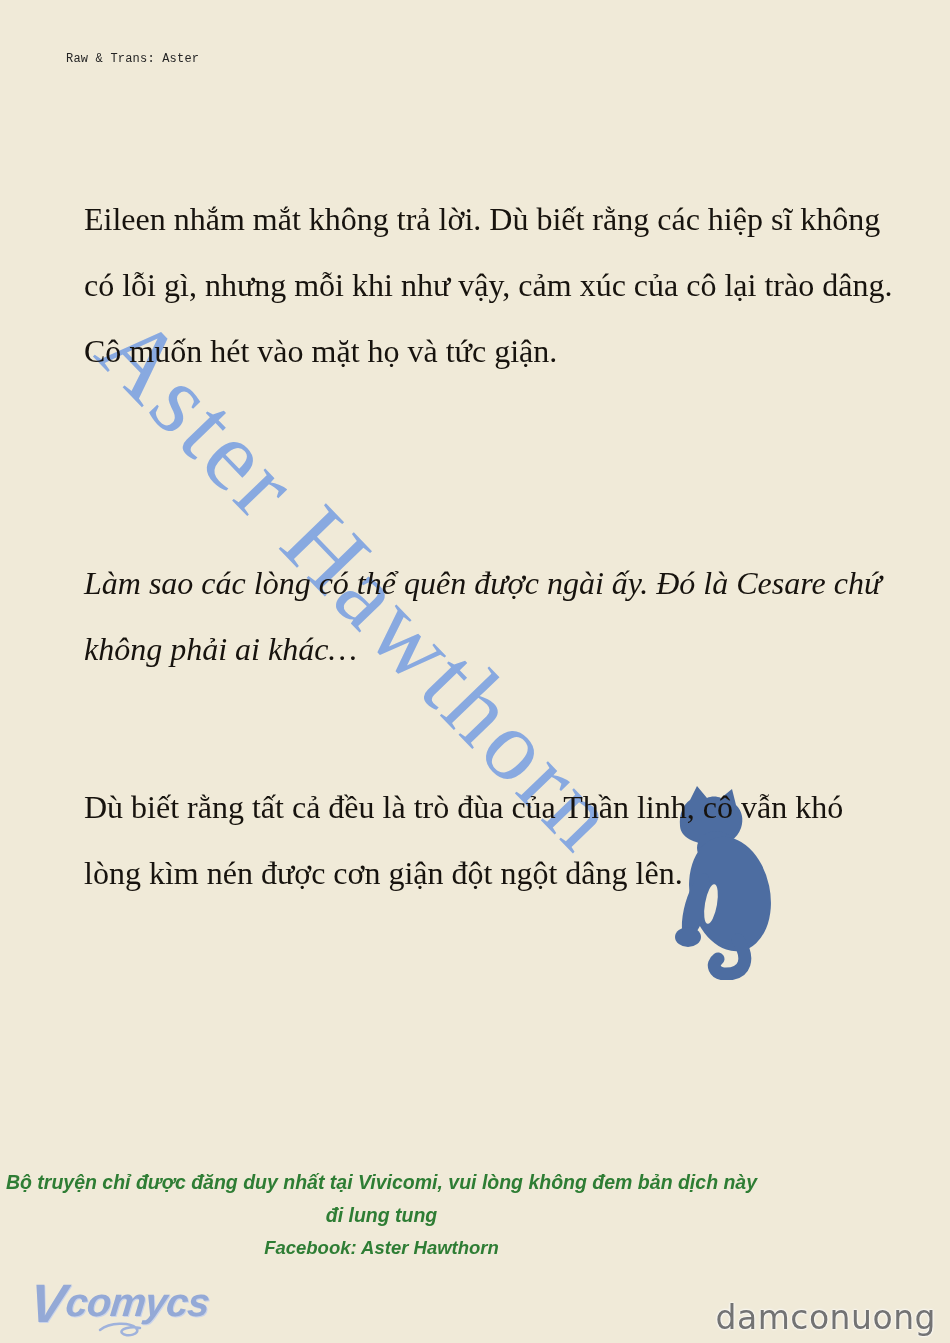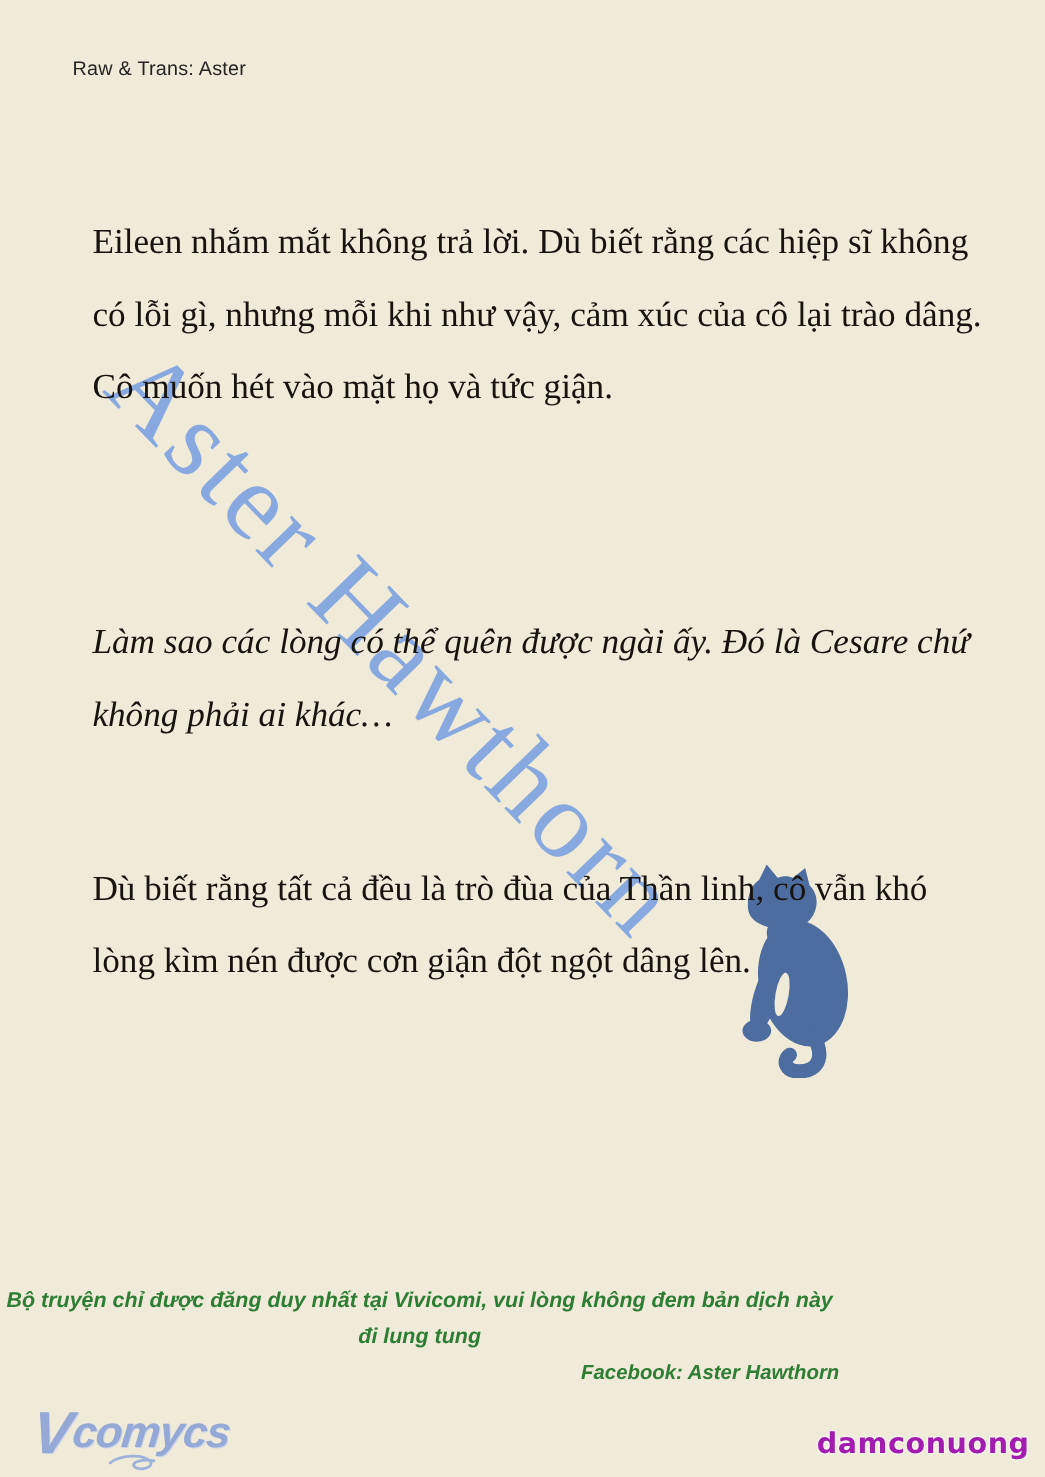--- a/index.html
+++ b/index.html
@@ -6,22 +6,22 @@
   .page{
     position:relative;
     width:950px;height:1343px;
     background:#f0ead8;
     overflow:hidden;
     font-family:"Liberation Serif", serif;
   }
   
   .raw-header{
     position:absolute;left:66px;top:52px;
-    font-family:Liberation Sans, sans-serif;
-    font-size:18px;color:#242424;letter-spacing:.2px;
+    font-family:Liberation Mono, monospace;
+    font-size:12px;color:#242424;letter-spacing:.2px;
   }
   
   .watermark{
     position:absolute;left:152px;top:298px;
     transform:rotate(46deg);transform-origin:0 0;
     font-family:"Liberation Serif", serif;
     font-size:100px;line-height:1;letter-spacing:4px;
     color:#7aa1e2;opacity:.88;white-space:nowrap;
     z-index:1;pointer-events:none;
   }
@@ -41,40 +41,40 @@
   .para-3{top:774px;font-family:Liberation Serif, serif;}
   
   .footer-note{
     position:absolute;left:0;top:1166px;width:763px;z-index:2;
     font-family:"Liberation Sans", sans-serif;
     font-weight:bold;font-style:italic;
     color:#2e7d34;text-align:center;
   }
   .footer-line-1{font-size:19.5px;line-height:33px;}
   .footer-line-2{font-size:18.5px;line-height:32px;}
-  .footer-line-3{font-size:18.5px;line-height:31px;text-align:right;}
+  .footer-line-3{font-size:18.5px;line-height:31px;}
   
   .vcomycs{
     position:absolute;left:30px;top:1280px;z-index:2;
     font-family:"Liberation Sans", sans-serif;
     font-weight:bold;font-style:italic;
     color:#94a9d6;
     transform:skewX(-6deg);
     text-shadow:1px 1px 0 #c9d3ea;
     white-space:nowrap;
   }
   .vcomycs .logo-v{font-size:54px;line-height:44px;vertical-align:-6px;}
   .vcomycs .logo-rest{font-size:40px;line-height:44px;letter-spacing:-1px;}
   .logo-flourish{position:absolute;left:96px;top:1320px;z-index:2;}
   
   .credit{
     position:absolute;right:14px;top:1298px;z-index:2;
     font-family:"DejaVu Sans", sans-serif;
-    font-weight:bold;font-size:26px;letter-spacing:.5px;
-    color:#a21caf;
+    font-weight:normal;font-size:33px;letter-spacing:.5px;
+    color:#737373;
     text-shadow:0 0 3px #ffffff,0 0 2px #ffffff,0 0 1px #ffffff;
   }
 </style>
 </head>
 <body>
 
 <div class="page">
 
   <div class="raw-header">Raw &amp; Trans: Aster</div>
 

